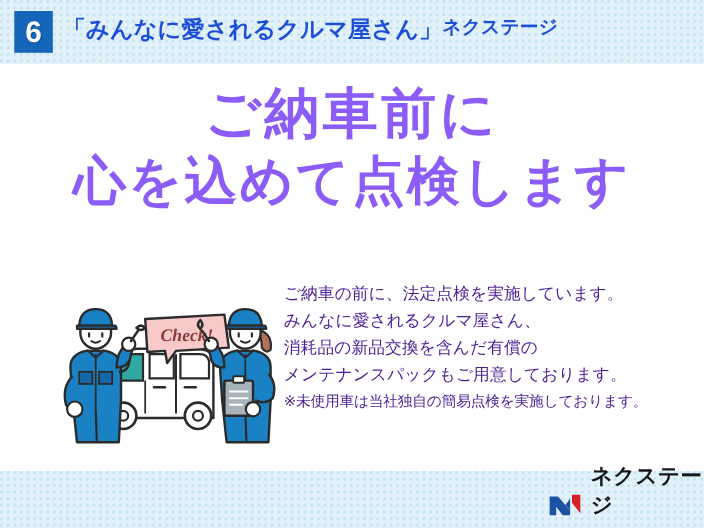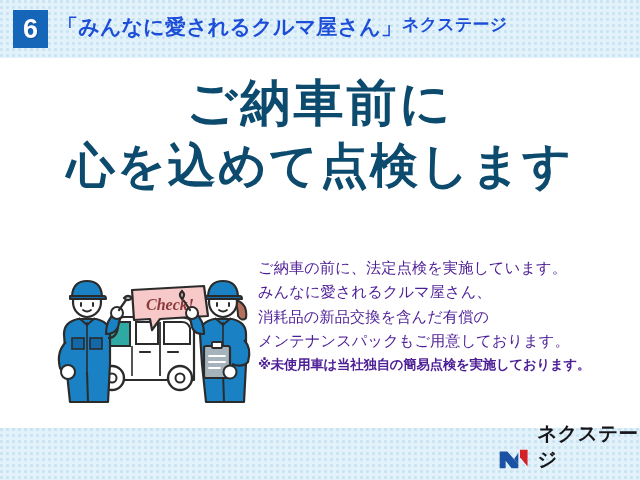--- a/index.html
+++ b/index.html
@@ -78,21 +78,21 @@
     letter-spacing: .2px;
   }
 
   
   #headline {
     position: absolute;
     left: 0;
     top: 72px;
     width: 640px;
     text-align: center;
-    color: #0c4a6e;
+    color: #8b5cf6;
     font-weight: bold;
     letter-spacing: 1px;
   }
   #headline-line1 {
     font-size: 50px;
     line-height: 62px;
     letter-spacing: 3px;
   }
   #headline-line2 {
     font-size: 48px;
@@ -111,21 +111,20 @@
   .body-line {
     font-size: 15.2px;
     line-height: 24.3px;
     white-space: nowrap;
     letter-spacing: .1px;
   }
   .body-line.note {
     font-size: 13.4px;
     line-height: 23px;
     letter-spacing: -.2px;
-    font-weight: bold;
   }
 
   
   #illustration {
     position: absolute;
     left: 52px;
     top: 272px;
     width: 208px;
     height: 136px;
   }

